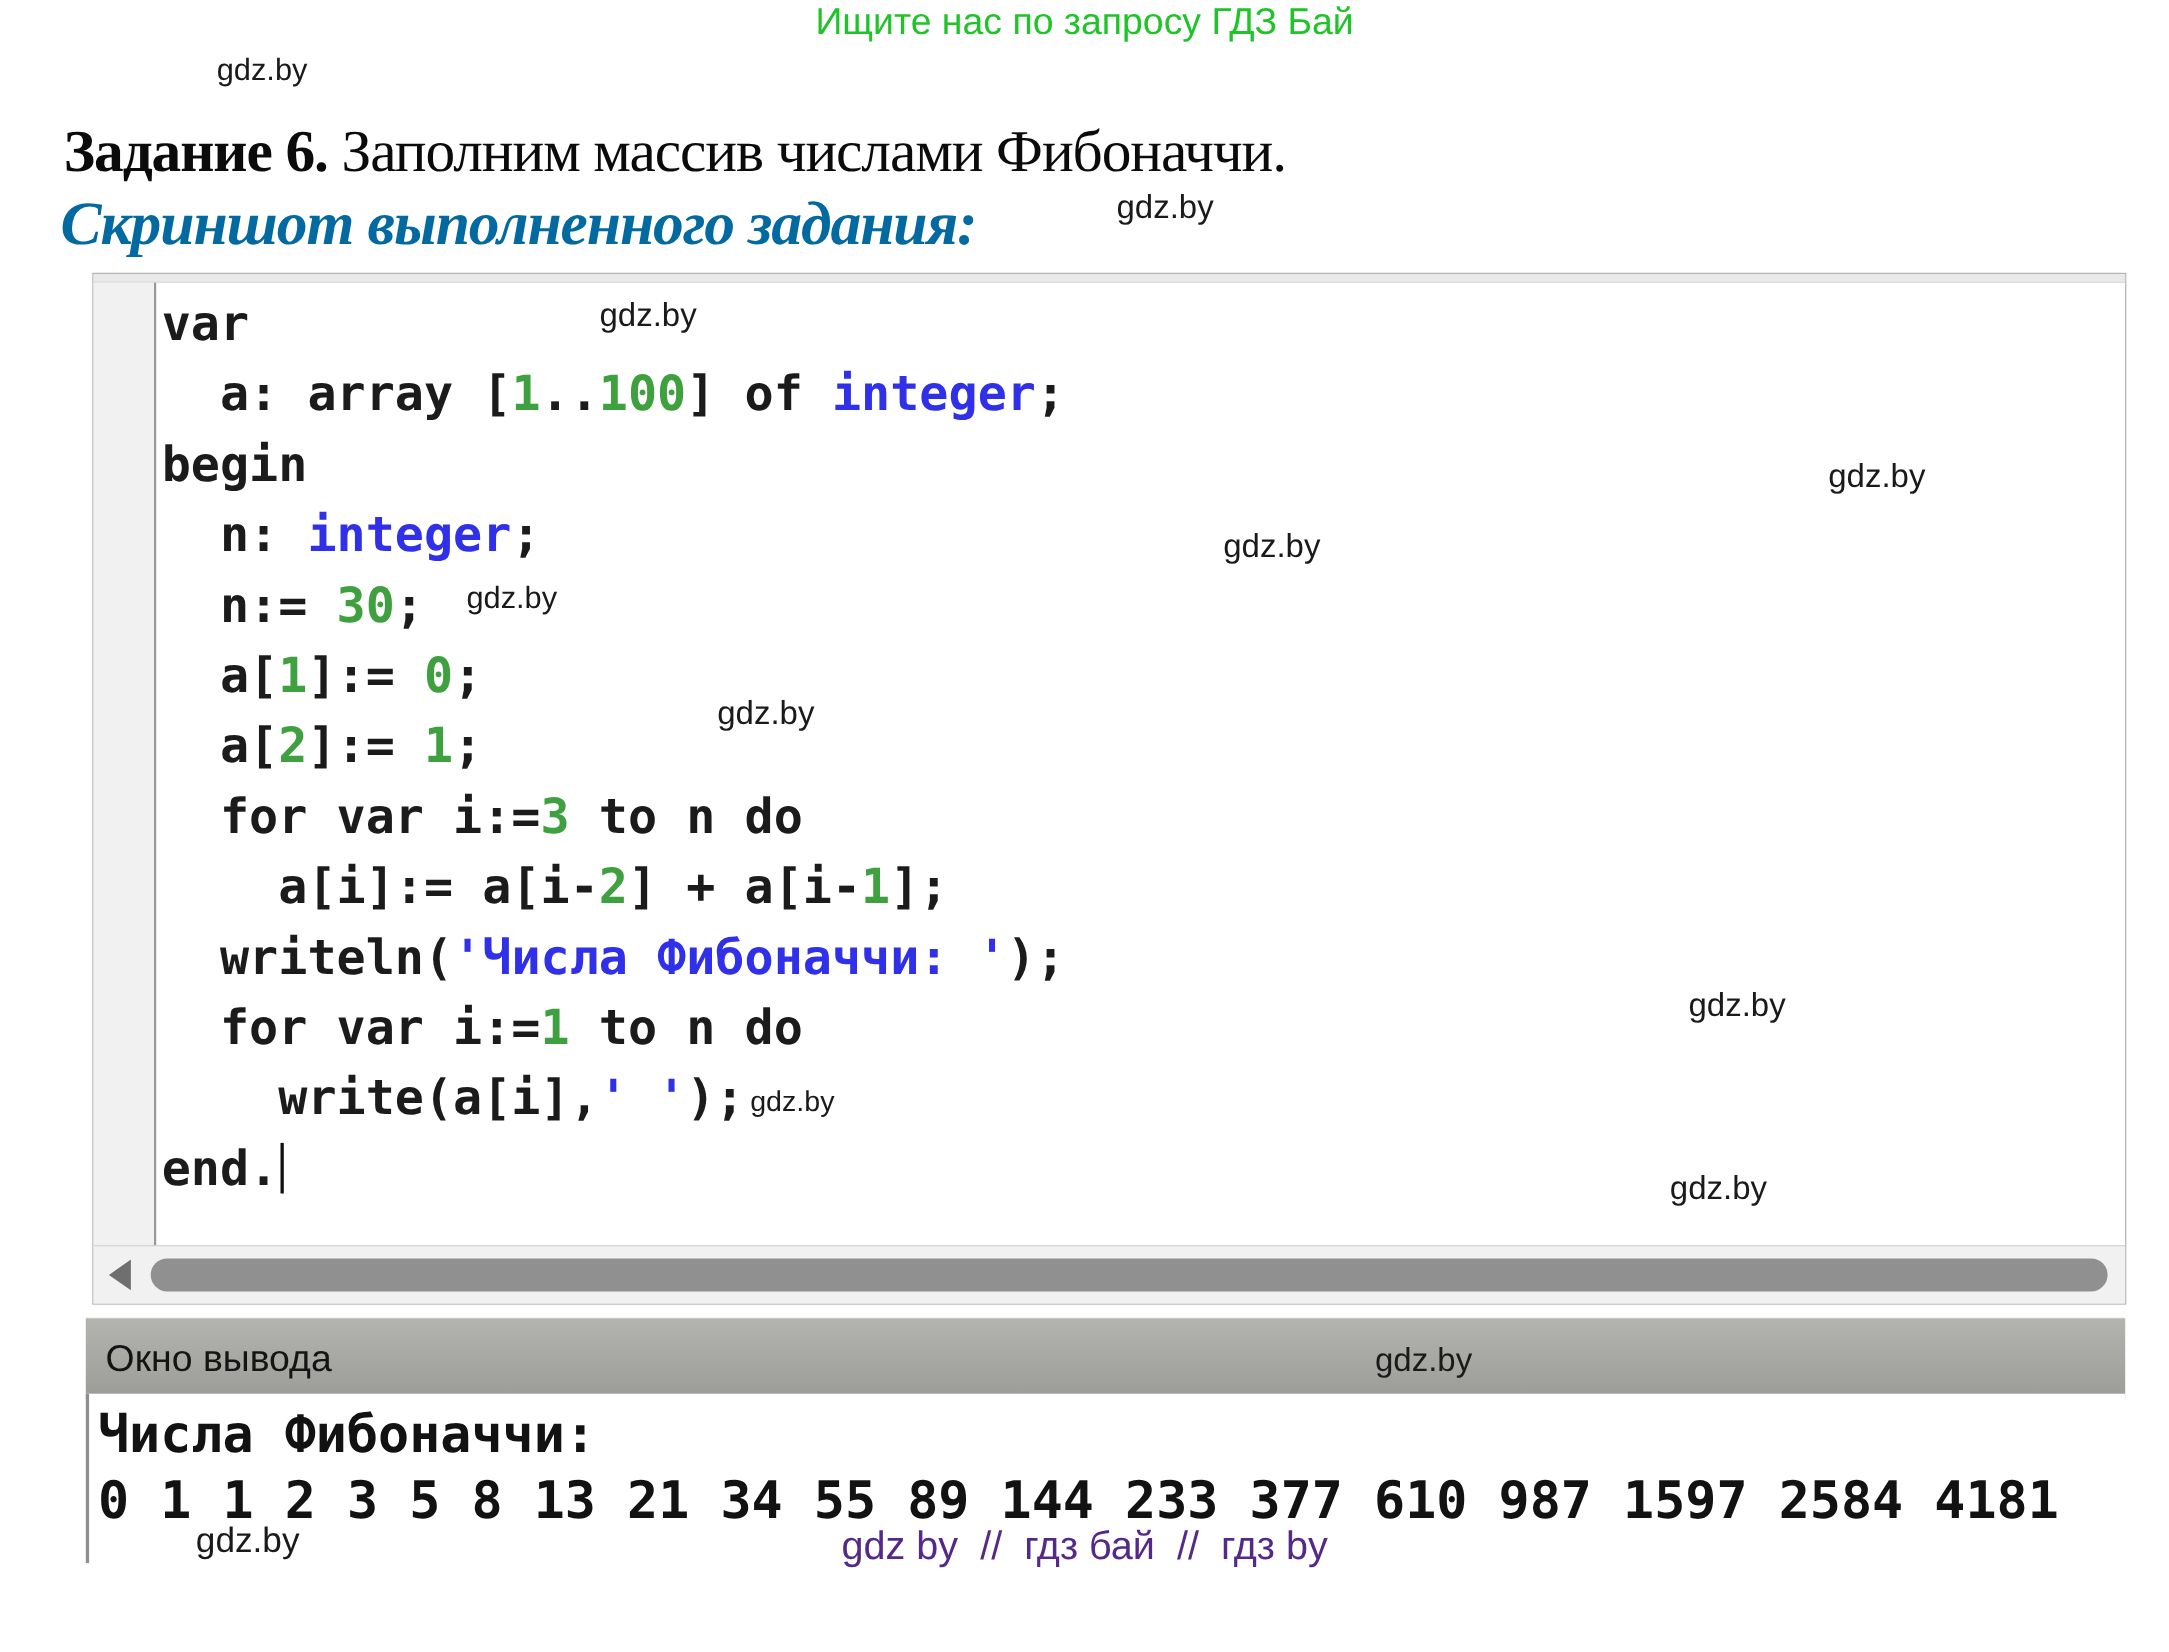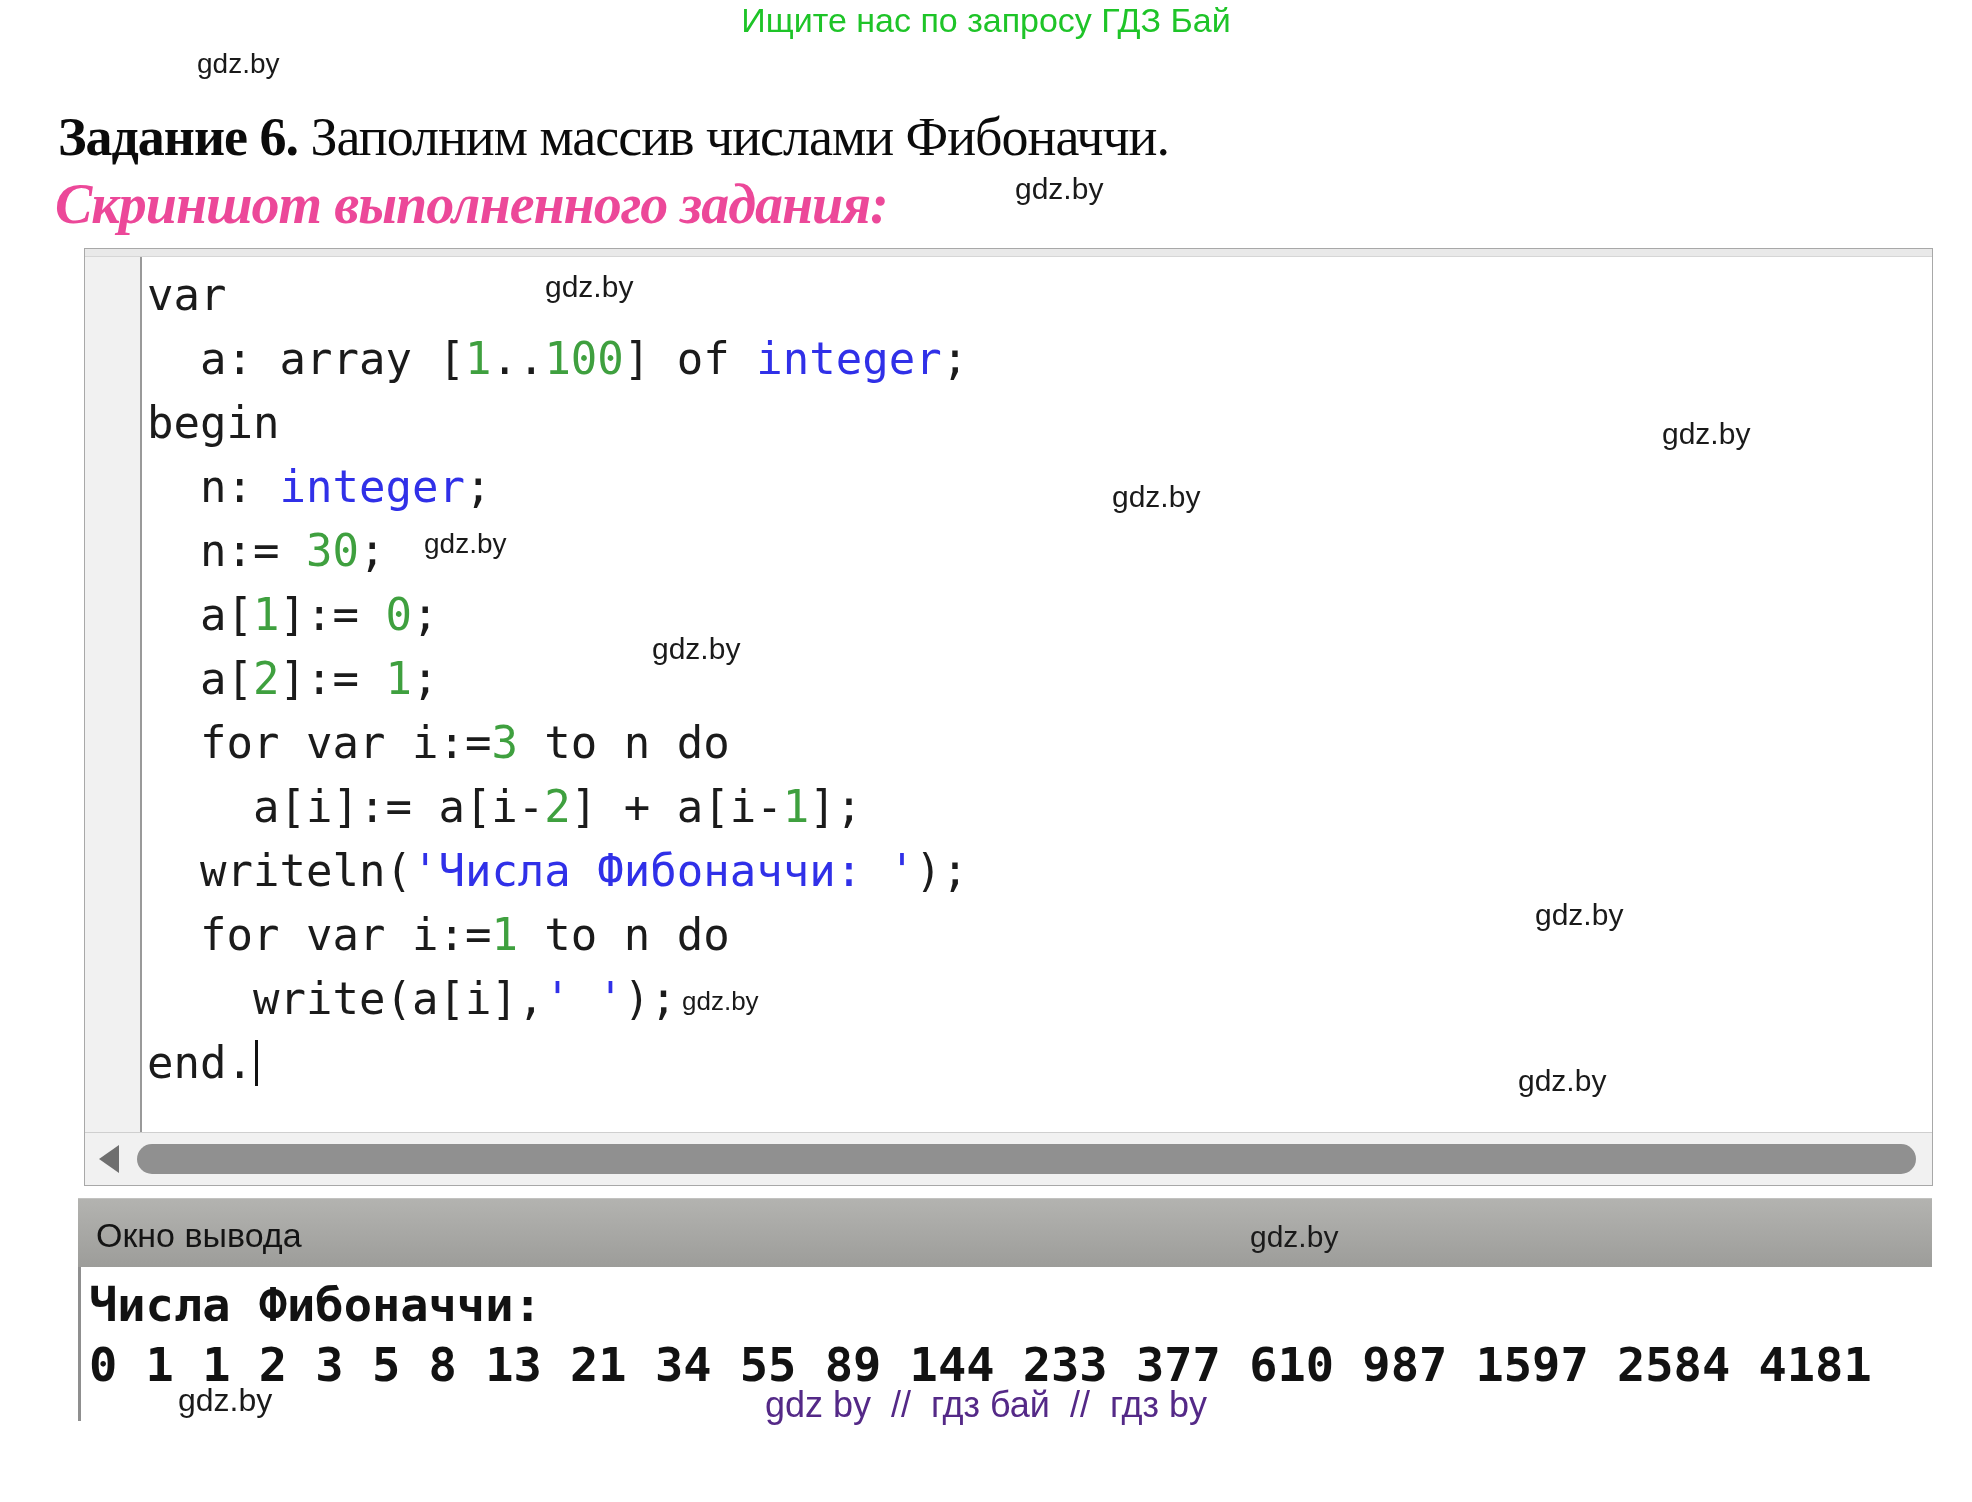--- a/index.html
+++ b/index.html
@@ -15,41 +15,41 @@
   
   .task-line{
     position:absolute;left:58px;top:106px;
     font-family:"Liberation Serif",serif;font-size:54px;color:#0b0b0b;
     white-space:nowrap;letter-spacing:-1px;
   }
   .task-line b{font-weight:700;}
   .subtitle{
     position:absolute;left:55px;top:172px;
     font-family:"Liberation Serif",serif;font-size:56px;font-weight:700;font-style:italic;
-    color:#ec4899;white-space:nowrap;letter-spacing:-1px;
+    color:#0369a1;white-space:nowrap;letter-spacing:-1px;
   }
   
   .editor{
     position:absolute;left:84px;top:248px;width:1847px;height:936px;
     border:1px solid #a8a8a8;background:#ffffff;
   }
   .editor-topstrip{
     position:absolute;left:0;top:0;width:100%;height:7px;
     background:#e9e9e9;border-bottom:1px solid #d6d6d6;
   }
   .gutter{
     position:absolute;left:0;top:8px;width:55px;height:877px;
     background:#f1f1f1;border-right:2px solid #999999;
   }
   .code-area{
     position:absolute;left:62px;top:8px;right:2px;height:877px;
     padding-top:6px;cursor:text;overflow:hidden;
   }
   .code-line{
-    font-family:"DejaVu Sans Mono",monospace;font-weight:400;
+    font-family:"DejaVu Sans Mono",monospace;font-weight:700;
     font-size:44px;line-height:64px;white-space:pre;
   }
   .caret{
     display:inline-block;width:3px;height:46px;background:#111111;
     vertical-align:-8px;margin-left:2px;
   }
   
   .hscroll{
     position:absolute;left:0;bottom:0;width:100%;height:52px;
     background:#f1f1f1;border-top:1px solid #cfcfcf;

